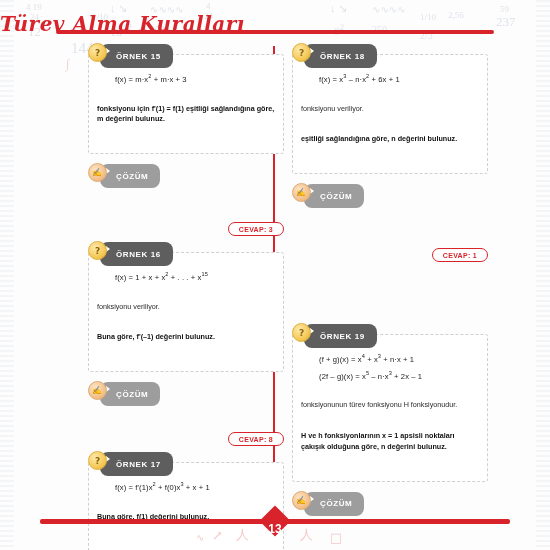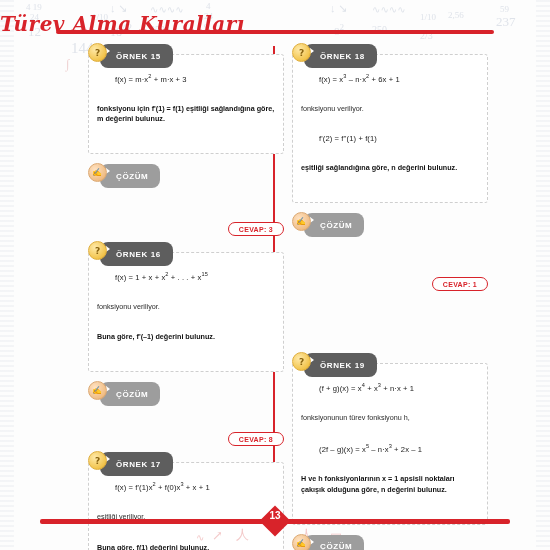--- a/index.html
+++ b/index.html
@@ -50,23 +50,23 @@
     background:#d8232a;border-radius:2px;
   }
   .pagebadge{
     position:absolute;left:50%;bottom:18px;
     width:22px;height:22px;margin-left:-11px;
     background:#d8232a;
     transform:rotate(45deg);
     z-index:5;
   }
   .pagenum{
-    position:absolute;left:50%;bottom:24px;
+    position:absolute;left:50%;bottom:10px;
     width:22px;height:22px;margin-left:-11px;
-    color:#fff;font-size:10px;font-weight:bold;
+    color:#fff;font-size:12px;font-weight:bold;
     display:flex;align-items:center;justify-content:center;
     z-index:6;
   }
   .footdoodle{
     position:absolute;bottom:0;left:0;right:0;height:26px;
     color:#f3c9c9;font-size:13px;font-family:"DejaVu Serif",serif;
     pointer-events:none;
   }
   .footdoodle span{position:absolute;}
 
@@ -266,21 +266,20 @@
       <div class="block">
         <div class="pill-row">
           <div class="pill">
             <span class="arrow"></span>
             <span>ÖRNEK 17</span>
           </div>
           <div class="bulb">?</div>
         </div>
         <div class="qbox">
           <div class="fml">f(x) = f'(1)x<sup>2</sup> + f(0)x<sup>3</sup> + x + 1</div>
-          <div class="txt">eşitliği veriliyor.</div>
           <div class="txt bold">Buna göre, f(1) değerini bulunuz.</div>
         </div>
         <div class="pill-row" style="margin-top: 10px;">
           <div class="pill pill-sol">
             <span class="arrow"></span>
             <span>ÇÖZÜM</span>
           </div>
           <div class="hand">✍</div>
         </div>
         <div class="solspace" style="height: 20px;"></div>
@@ -294,21 +293,20 @@
         <div class="pill-row">
           <div class="pill">
             <span class="arrow"></span>
             <span>ÖRNEK 18</span>
           </div>
           <div class="bulb">?</div>
         </div>
         <div class="qbox">
           <div class="fml">f(x) = x<sup>3</sup> – n·x<sup>2</sup> + 6x + 1</div>
           <div class="txt">fonksiyonu veriliyor.</div>
-          <div class="fml">f'(2) = f''(1) + f(1)</div>
           <div class="txt bold">eşitliği sağlandığına göre, n değerini bulunuz.</div>
         </div>
         <div class="pill-row" style="margin-top: 10px;">
           <div class="pill pill-sol">
             <span class="arrow"></span>
             <span>ÇÖZÜM</span>
           </div>
           <div class="hand">✍</div>
         </div>
         <div class="solspace" style="height: 42px;"></div>
@@ -319,22 +317,22 @@
       <div class="block" style="margin-top: 56px;">
         <div class="pill-row">
           <div class="pill">
             <span class="arrow"></span>
             <span>ÖRNEK 19</span>
           </div>
           <div class="bulb">?</div>
         </div>
         <div class="qbox">
           <div class="fml">(f + g)(x) = x<sup>4</sup> + x<sup>3</sup> + n·x + 1</div>
-          <div class="txt">fonksiyonunun türev fonksiyonu h,</div>
           <div class="fml">(2f – g)(x) = x<sup>5</sup> – n·x<sup>3</sup> + 2x – 1</div>
+          <div class="txt">fonksiyonunun türev fonksiyonu H fonksiyonudur.</div>
           <div class="txt bold">H ve h fonksiyonlarının x = 1 apsisli noktaları çakışık olduğuna göre, n değerini bulunuz.</div>
         </div>
         <div class="pill-row" style="margin-top: 10px;">
           <div class="pill pill-sol">
             <span class="arrow"></span>
             <span>ÇÖZÜM</span>
           </div>
           <div class="hand">✍</div>
         </div>
         <div class="solspace" style="height: 40px;"></div>

